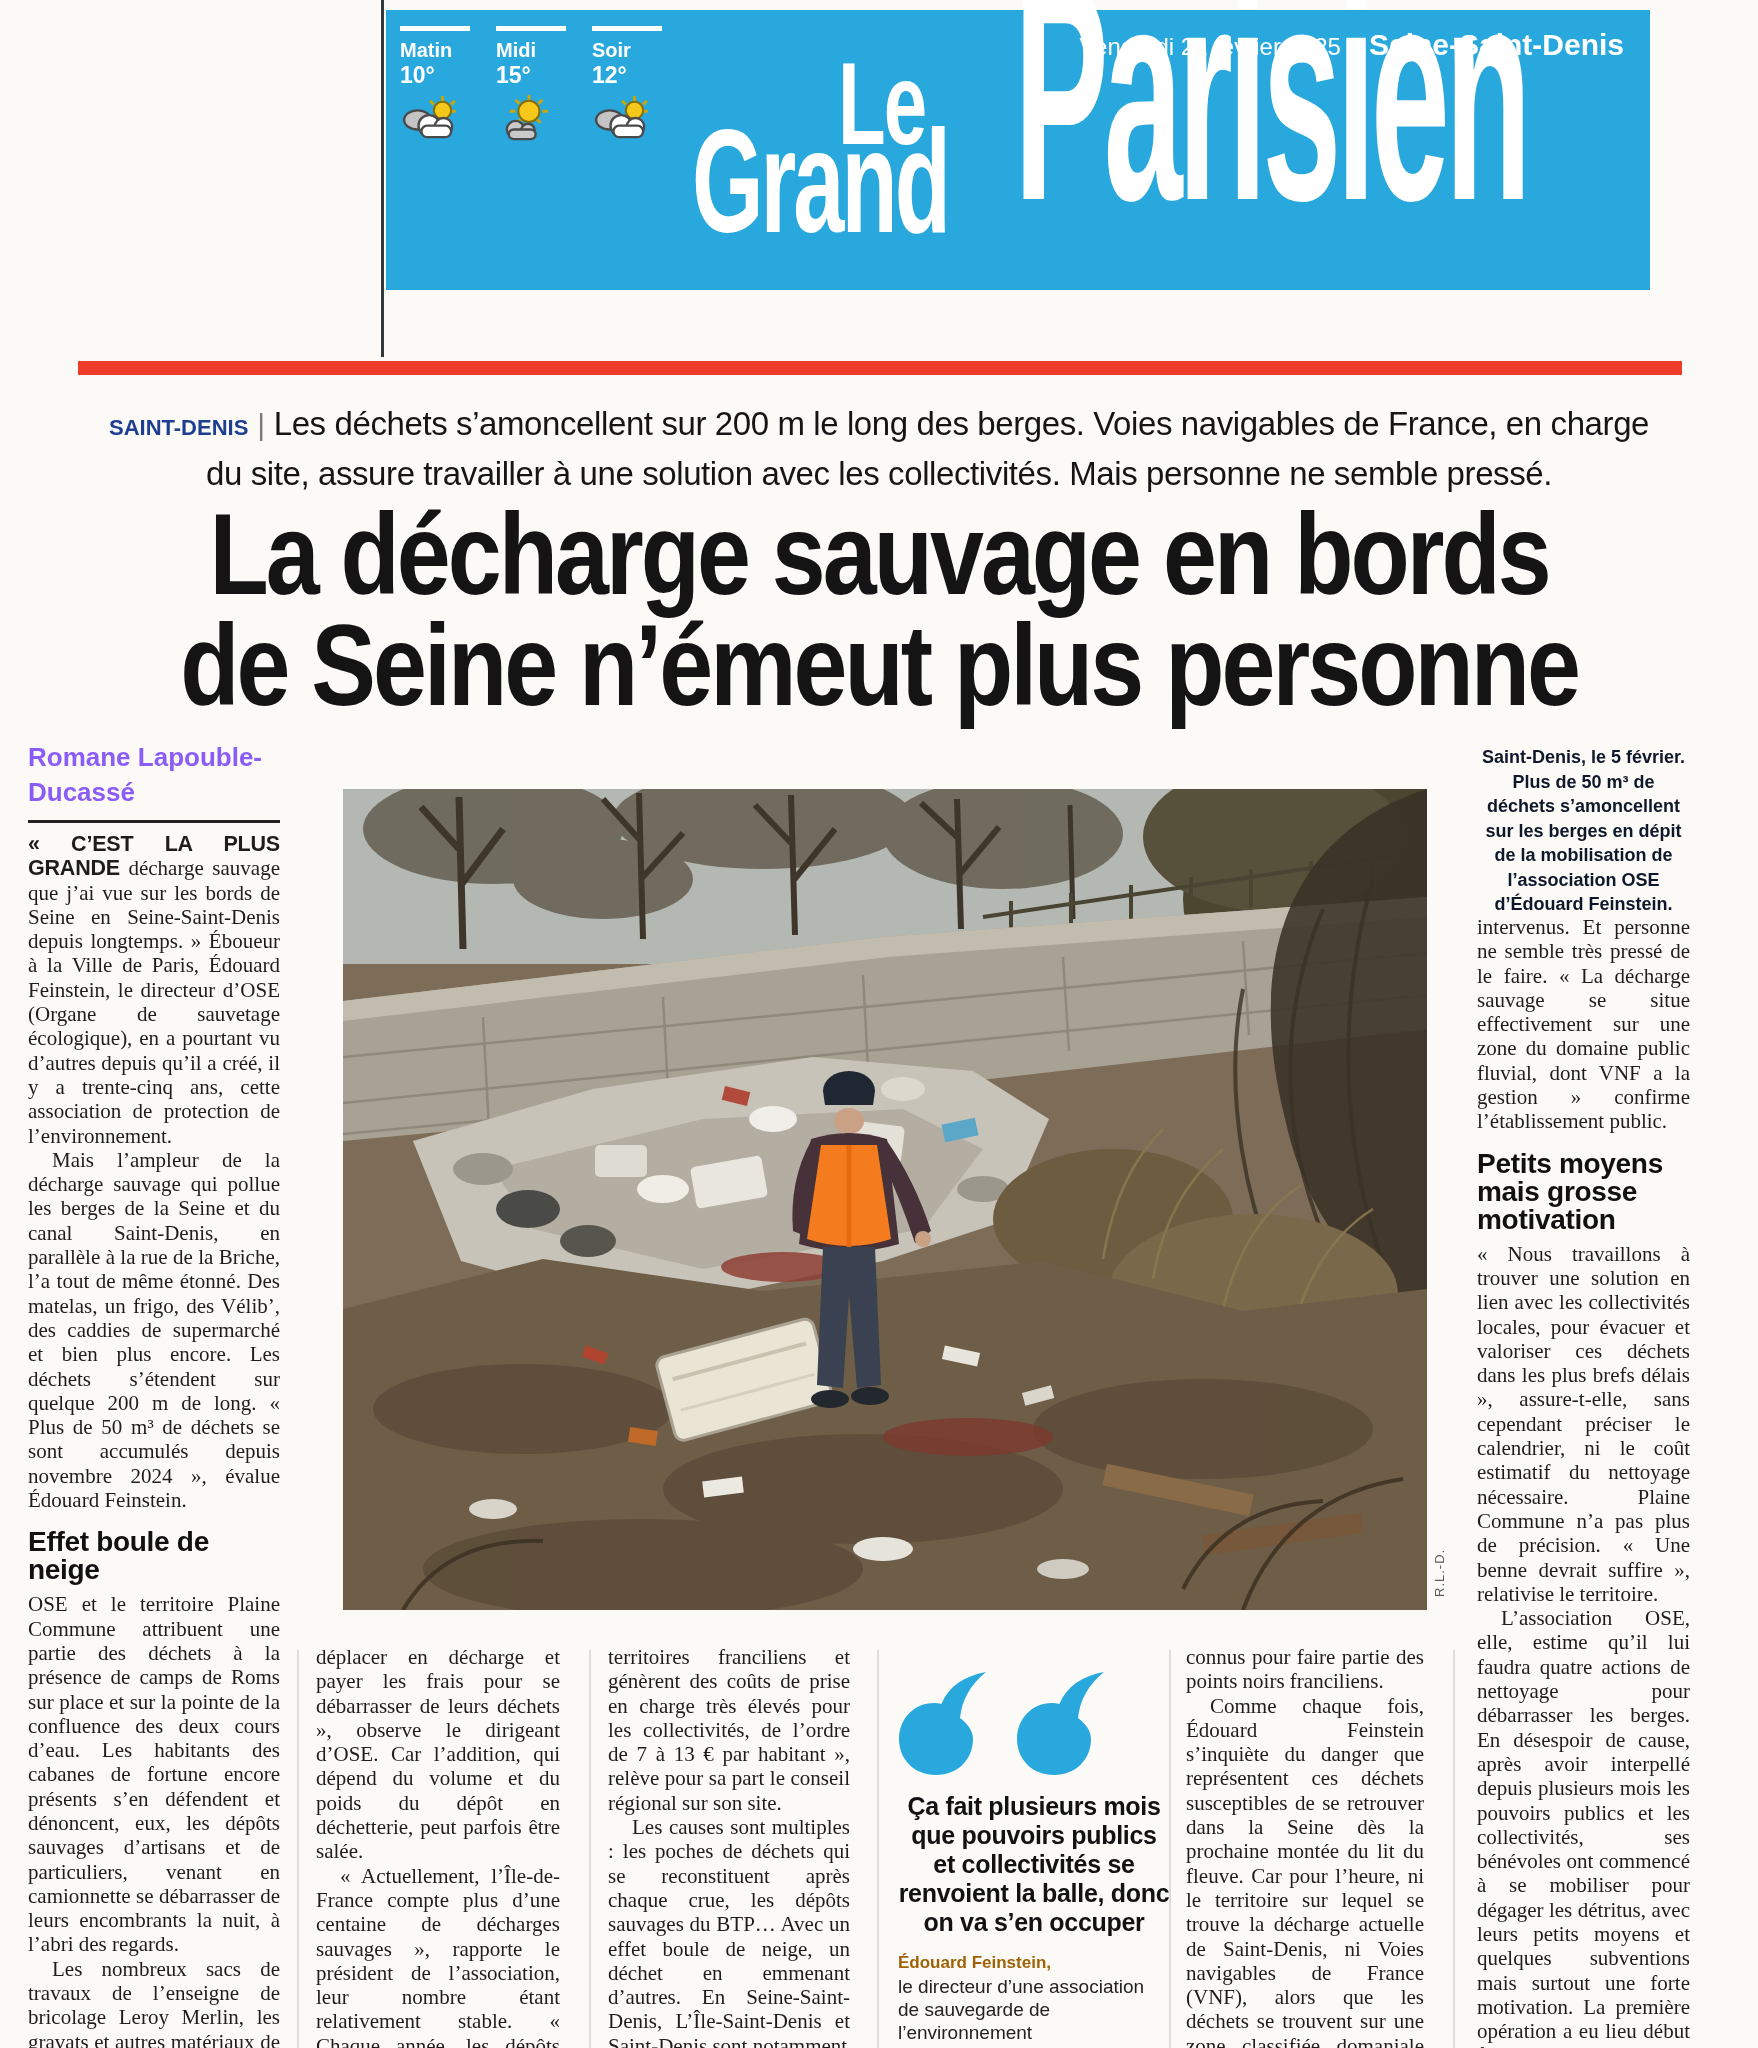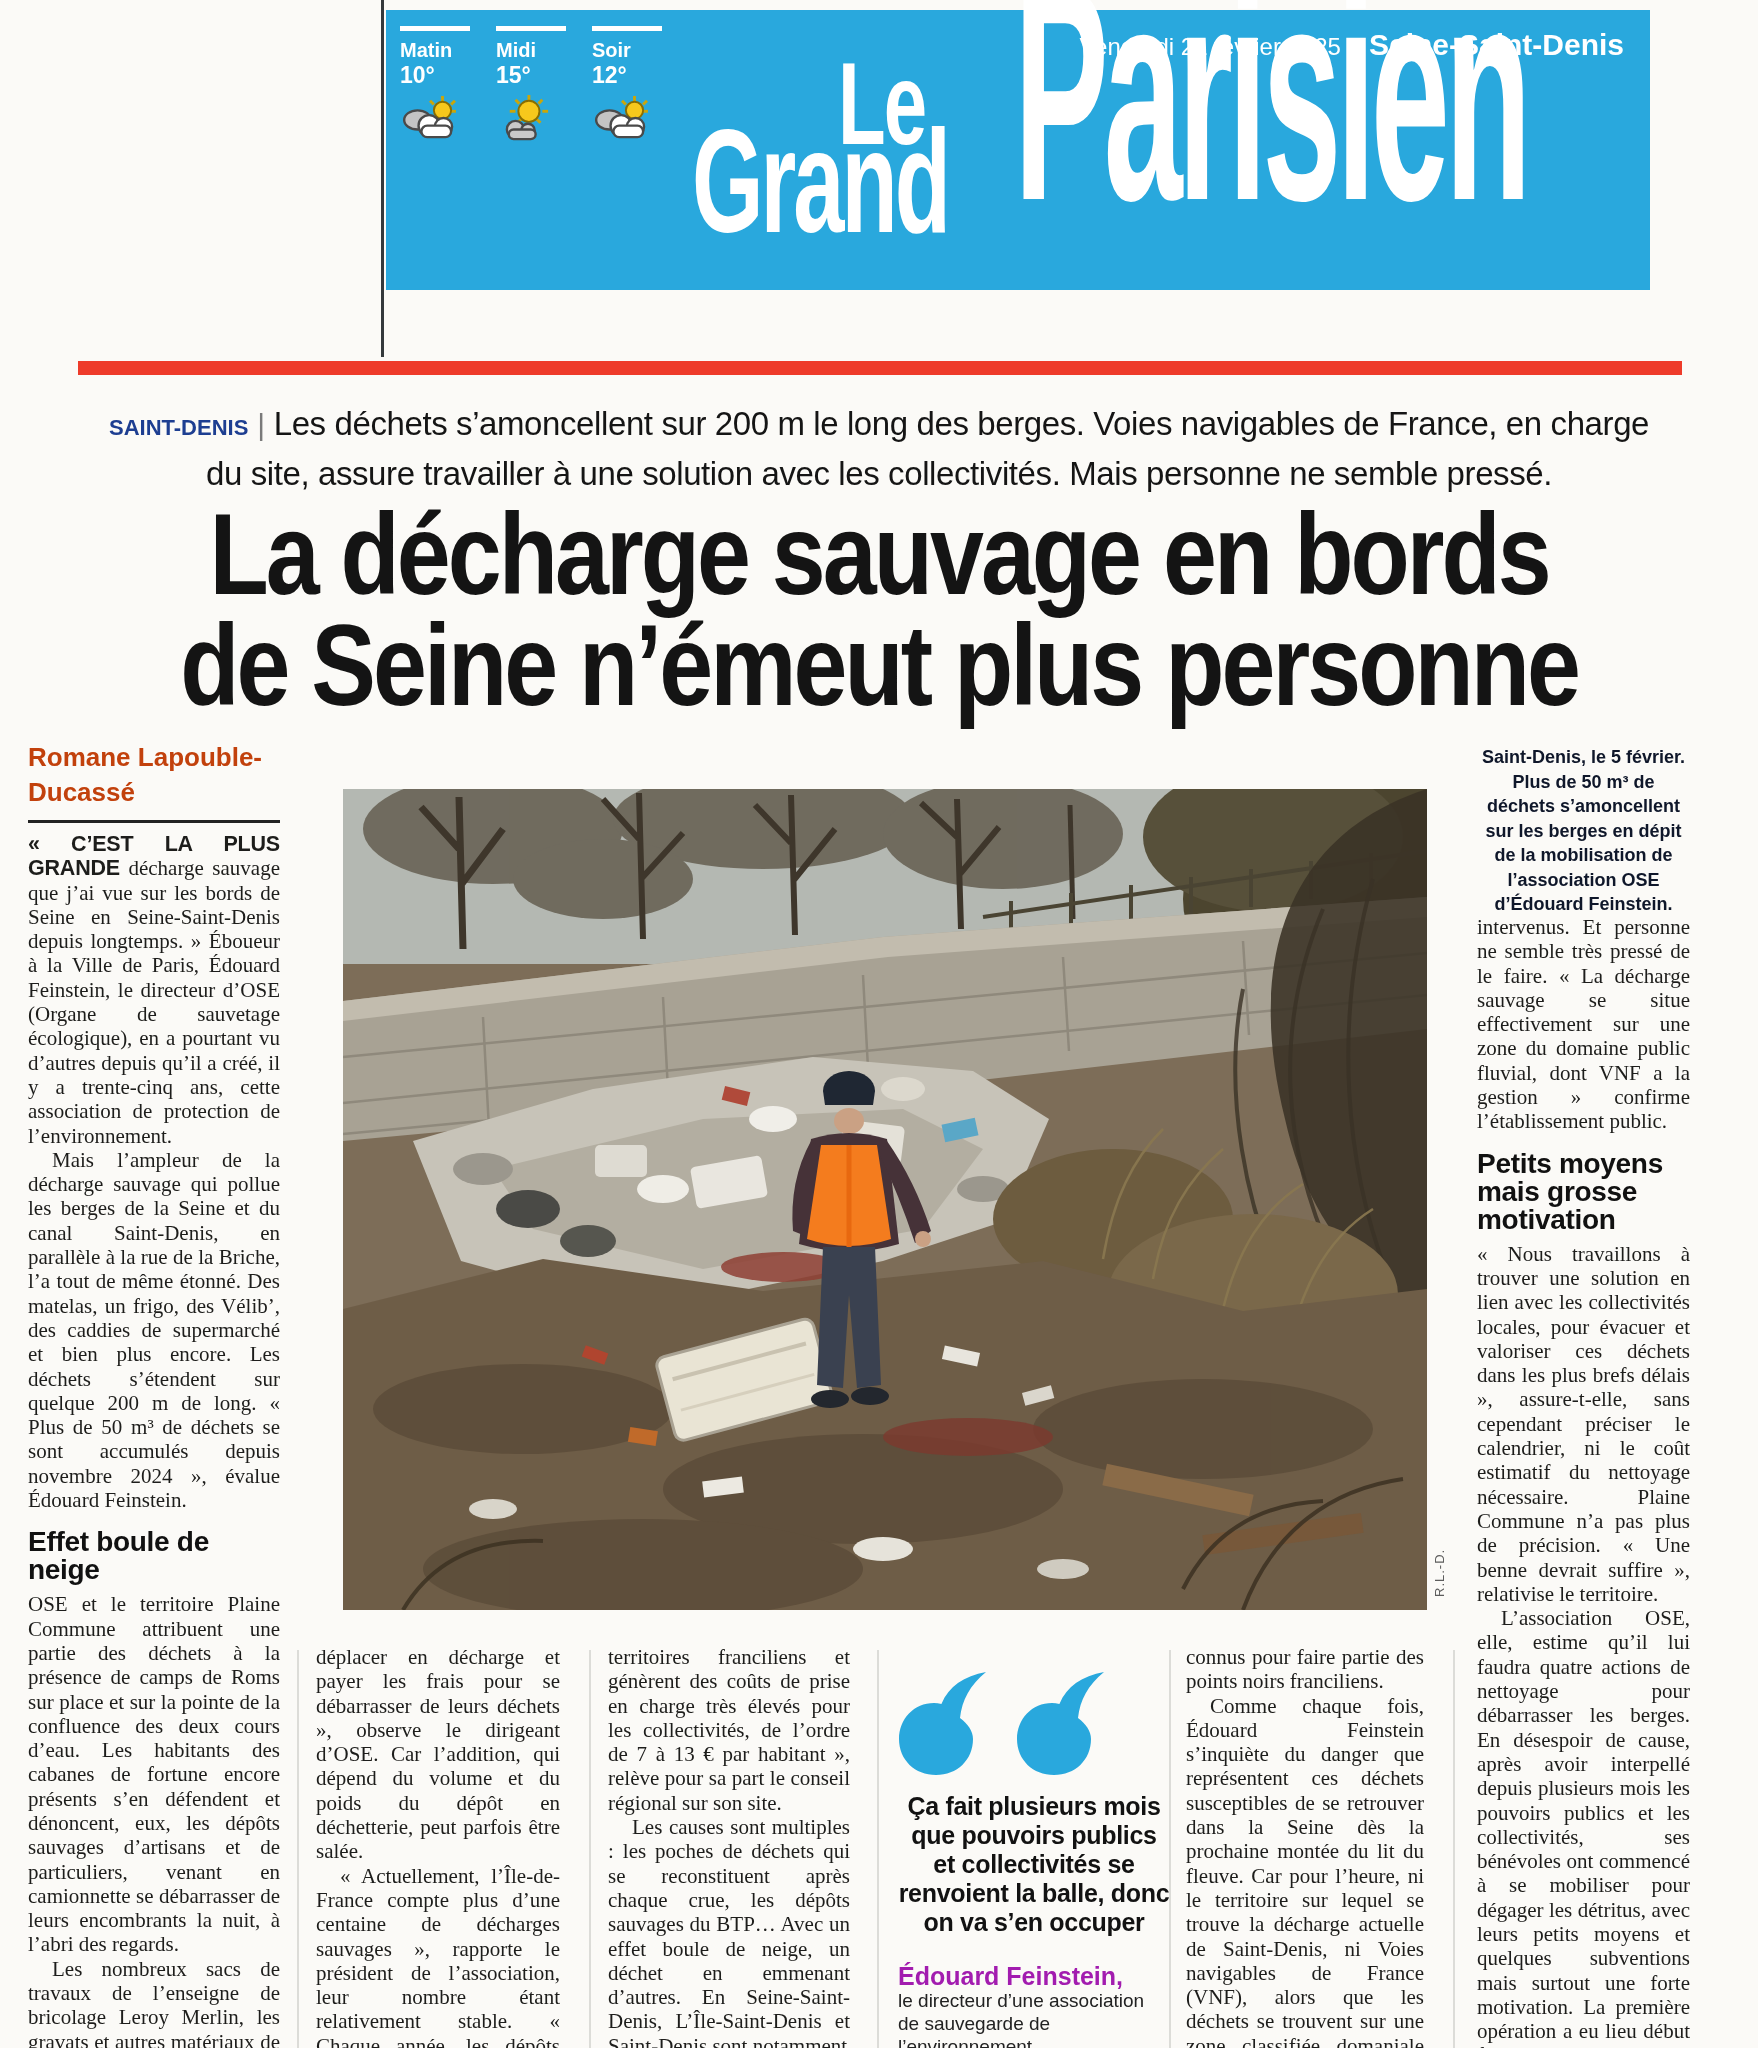--- a/index.html
+++ b/index.html
@@ -35,21 +35,21 @@
     font-family:"Liberation Sans",sans-serif;font-size:33px;line-height:46px;color:#151515;letter-spacing:-0.4px;}
   .kicker-label{color:var(--navy,#1d3e91);font-weight:bold;font-size:22px;letter-spacing:0;}
   .kicker-sep{color:#7a7a7a;padding:0 9px;font-size:30px;font-weight:300;}
   .hl{position:absolute;left:0;right:0;text-align:center;white-space:nowrap;color:#141414;
     font-family:"Liberation Sans",sans-serif;font-weight:bold;font-size:97px;letter-spacing:-3px;
     transform:scaleY(1.18);transform-origin:center top;line-height:1;}
   #hl1{top:497px;}
   #hl2{top:608px;}
 
   
-  .byline{position:absolute;left:28px;top:740px;width:252px;color:#c2410c;
+  .byline{position:absolute;left:28px;top:740px;width:252px;color:#8b5cf6;
     font-family:"Liberation Sans",sans-serif;font-weight:bold;font-size:26px;line-height:35px;}
   .byline-rule{position:absolute;left:28px;top:820px;width:252px;height:3px;background:#232323;}
 
   
   .col{position:absolute;font-size:21px;line-height:24.3px;text-align:justify;overflow:hidden;color:#1d1d1b;}
   .col p{margin:0;}
   .col p.indent{text-indent:24px;}
   .lead{font-family:"Liberation Sans",sans-serif;font-weight:bold;font-size:21.5px;letter-spacing:-0.2px;}
   .subhead{font-family:"Liberation Sans",sans-serif;font-weight:bold;font-size:28px;line-height:28px;
     text-align:left;letter-spacing:-0.3px;margin:16px 0 8px 0;color:#111;}
@@ -66,21 +66,21 @@
   .photo svg{display:block;width:100%;height:100%;}
   .credit{position:absolute;left:1432px;top:1597px;transform:rotate(-90deg);transform-origin:left top;
     font-family:"Liberation Sans",sans-serif;font-size:13px;color:#5c5c5c;letter-spacing:1px;white-space:nowrap;}
   .caption{position:absolute;left:1477px;top:745px;width:213px;color:#0f172a;
     font-family:"Liberation Sans",sans-serif;font-weight:bold;font-size:18px;line-height:24.5px;text-align:center;}
 
   
   .pullquote{position:absolute;left:898px;top:1672px;width:272px;font-family:"Liberation Sans",sans-serif;}
   .qmarks svg{display:block;}
   .qtext{margin-top:16px;font-weight:bold;font-size:25px;line-height:29px;letter-spacing:-0.3px;color:#121212;text-align:center;}
-  .qauthor{margin-top:27px;font-weight:bold;font-size:25px;line-height:25px;color:#a21caf;}
+  .qauthor{margin-top:13px;font-weight:bold;font-size:17px;line-height:25px;color:#a16207;}
   .qrole{font-size:19px;line-height:23px;color:#222;}
 </style>
 </head>
 <body>
 
 <div id="page">
 
   <div class="mast-edge"></div>
   <div class="masthead">
     <div class="weather">

